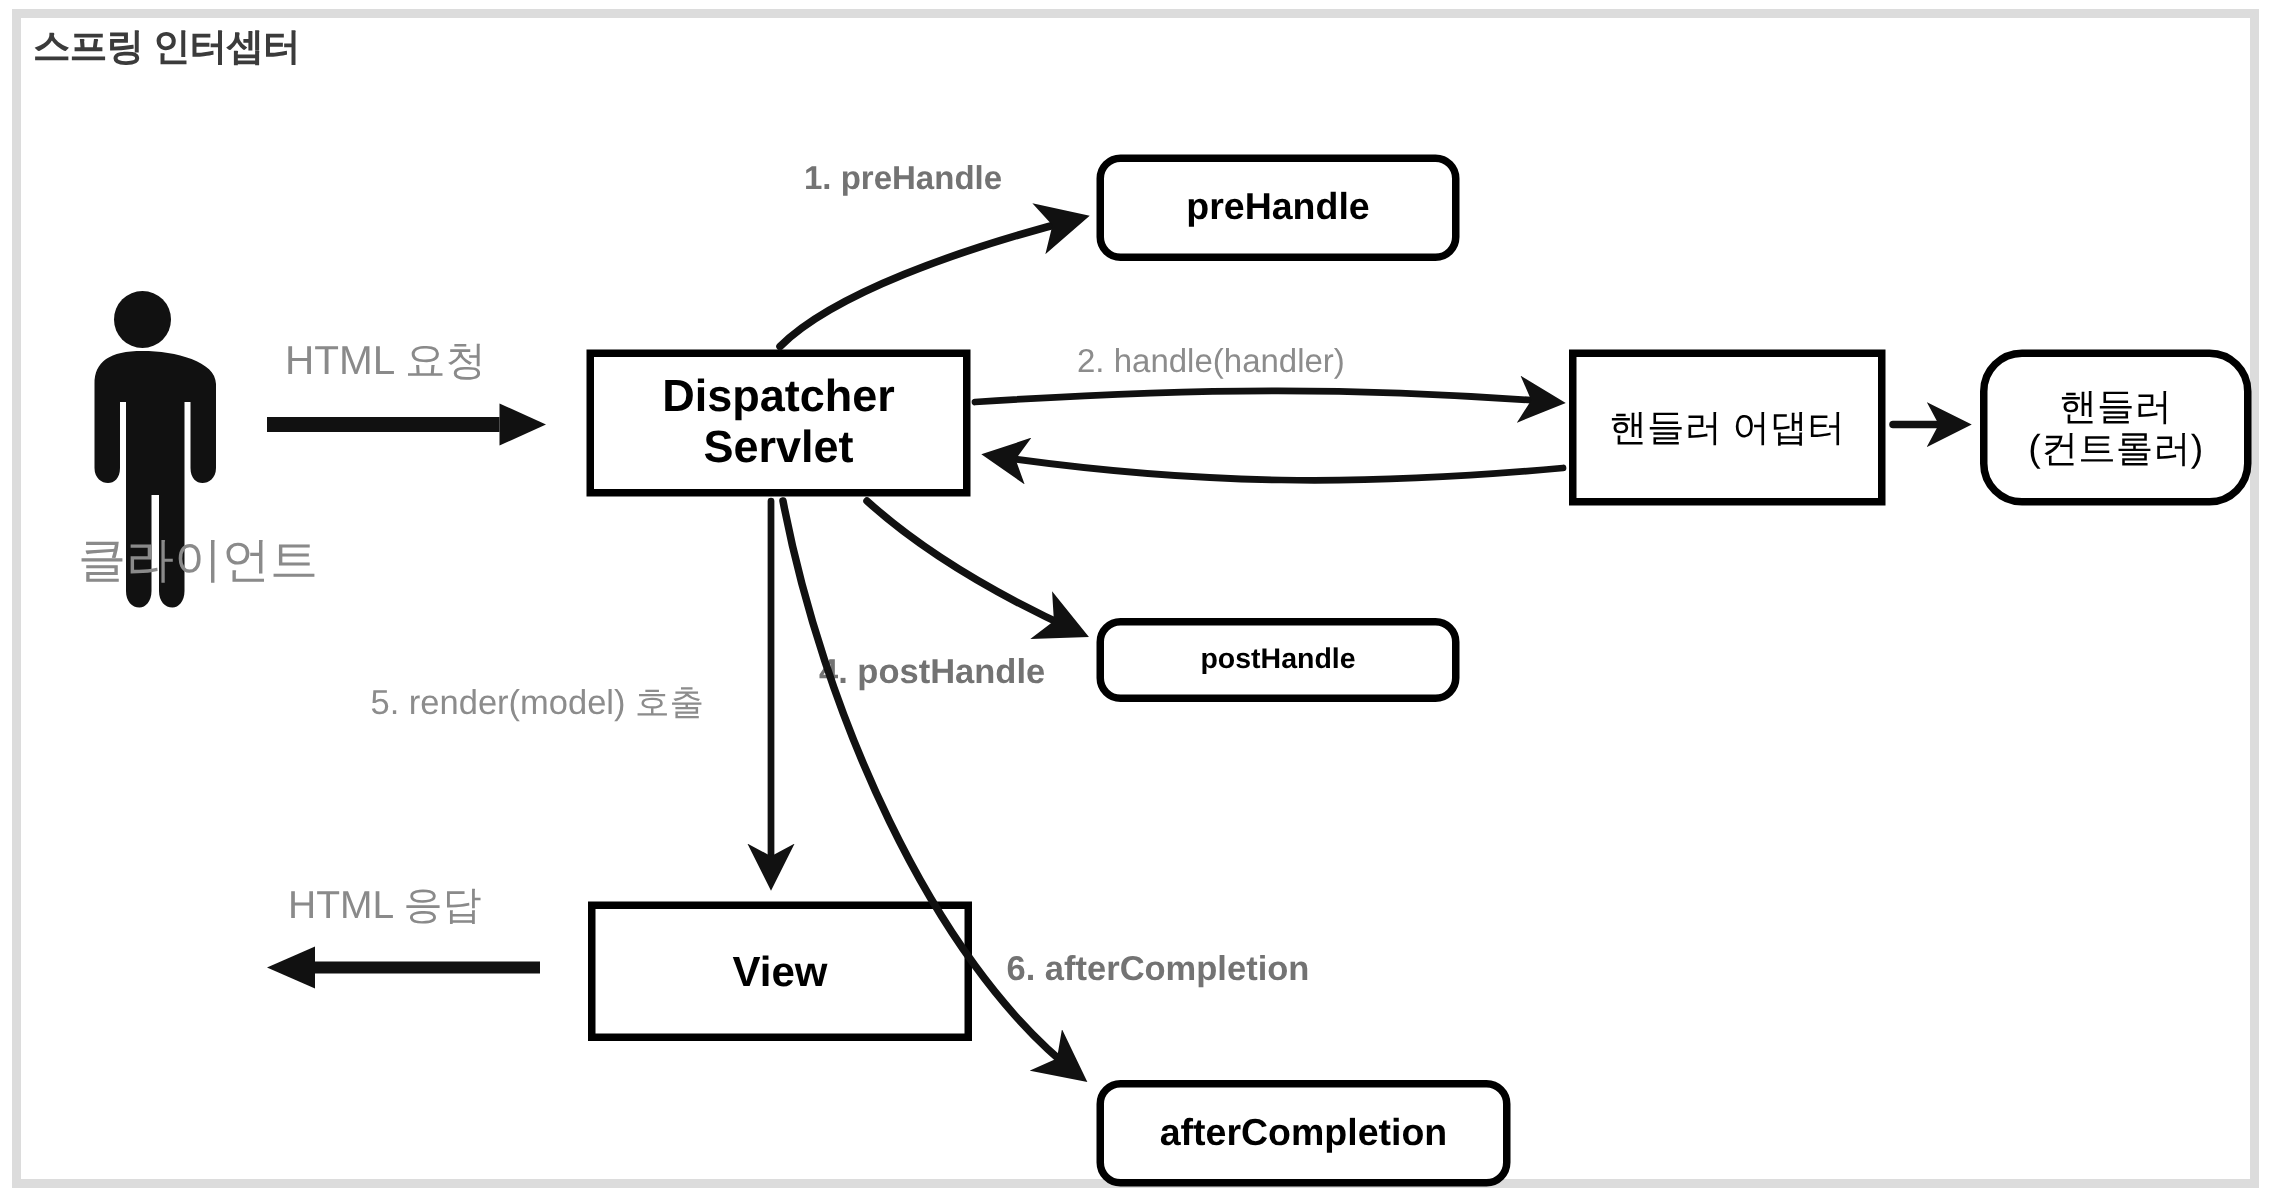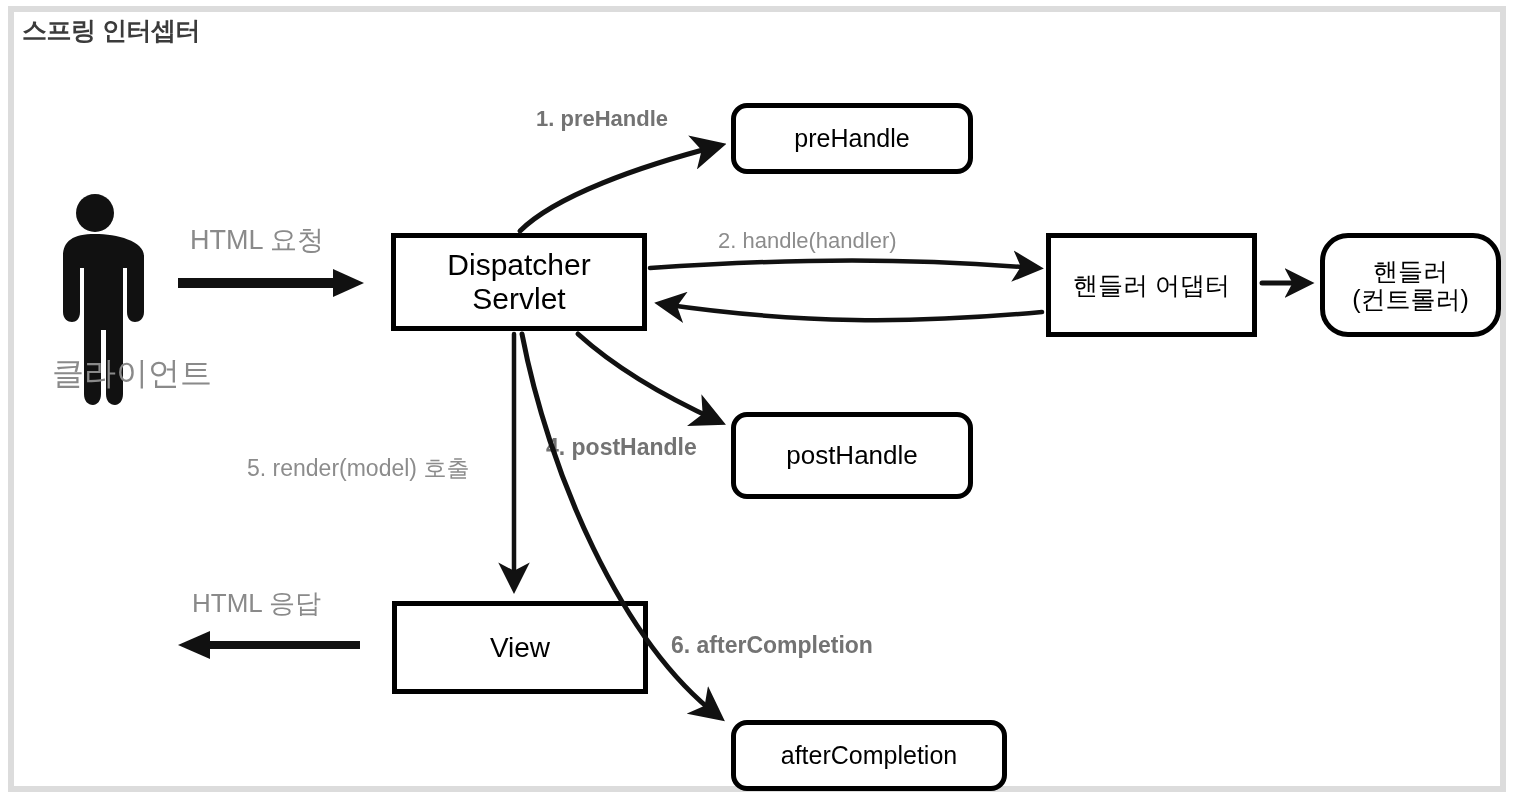--- a/index.html
+++ b/index.html
@@ -45,26 +45,26 @@
     display: flex;
     align-items: center;
     justify-content: center;
     text-align: center;
     color: #000000;
     line-height: 1.14;
     z-index: 5;
   }
   .box.sharp { border-radius: 0; }
   .box.round { border-radius: 16px; }
-  .box.bold { font-weight: normal; justify-content: center; }
+  .box.bold { font-weight: bold; justify-content: center; }
   .box.reg { font-weight: normal; }
 
   #box-dispatcher { left: 391px; top: 233px; width: 256px; height: 98px; font-size: 30px; }
   #box-prehandle  { left: 731px; top: 103px; width: 242px; height: 71px; font-size: 25px; }
-  #box-posthandle { left: 731px; top: 412px; width: 242px; height: 87px; font-size: 26px; }
+  #box-posthandle { left: 731px; top: 412px; width: 242px; height: 56px; font-size: 19px; }
   #box-aftercomp  { left: 731px; top: 720px; width: 276px; height: 71px; font-size: 25px; }
   #box-adapter    { left: 1046px; top: 233px; width: 211px; height: 104px; font-size: 25px; }
   #box-handler    { left: 1320px; top: 233px; width: 181px; height: 104px; font-size: 25px; border-radius: 28px; }
   #box-view       { left: 392px; top: 601px; width: 256px; height: 93px; font-size: 28px; }
 
   
   .lbl {
     position: absolute;
     color: #808080;
     white-space: nowrap;

